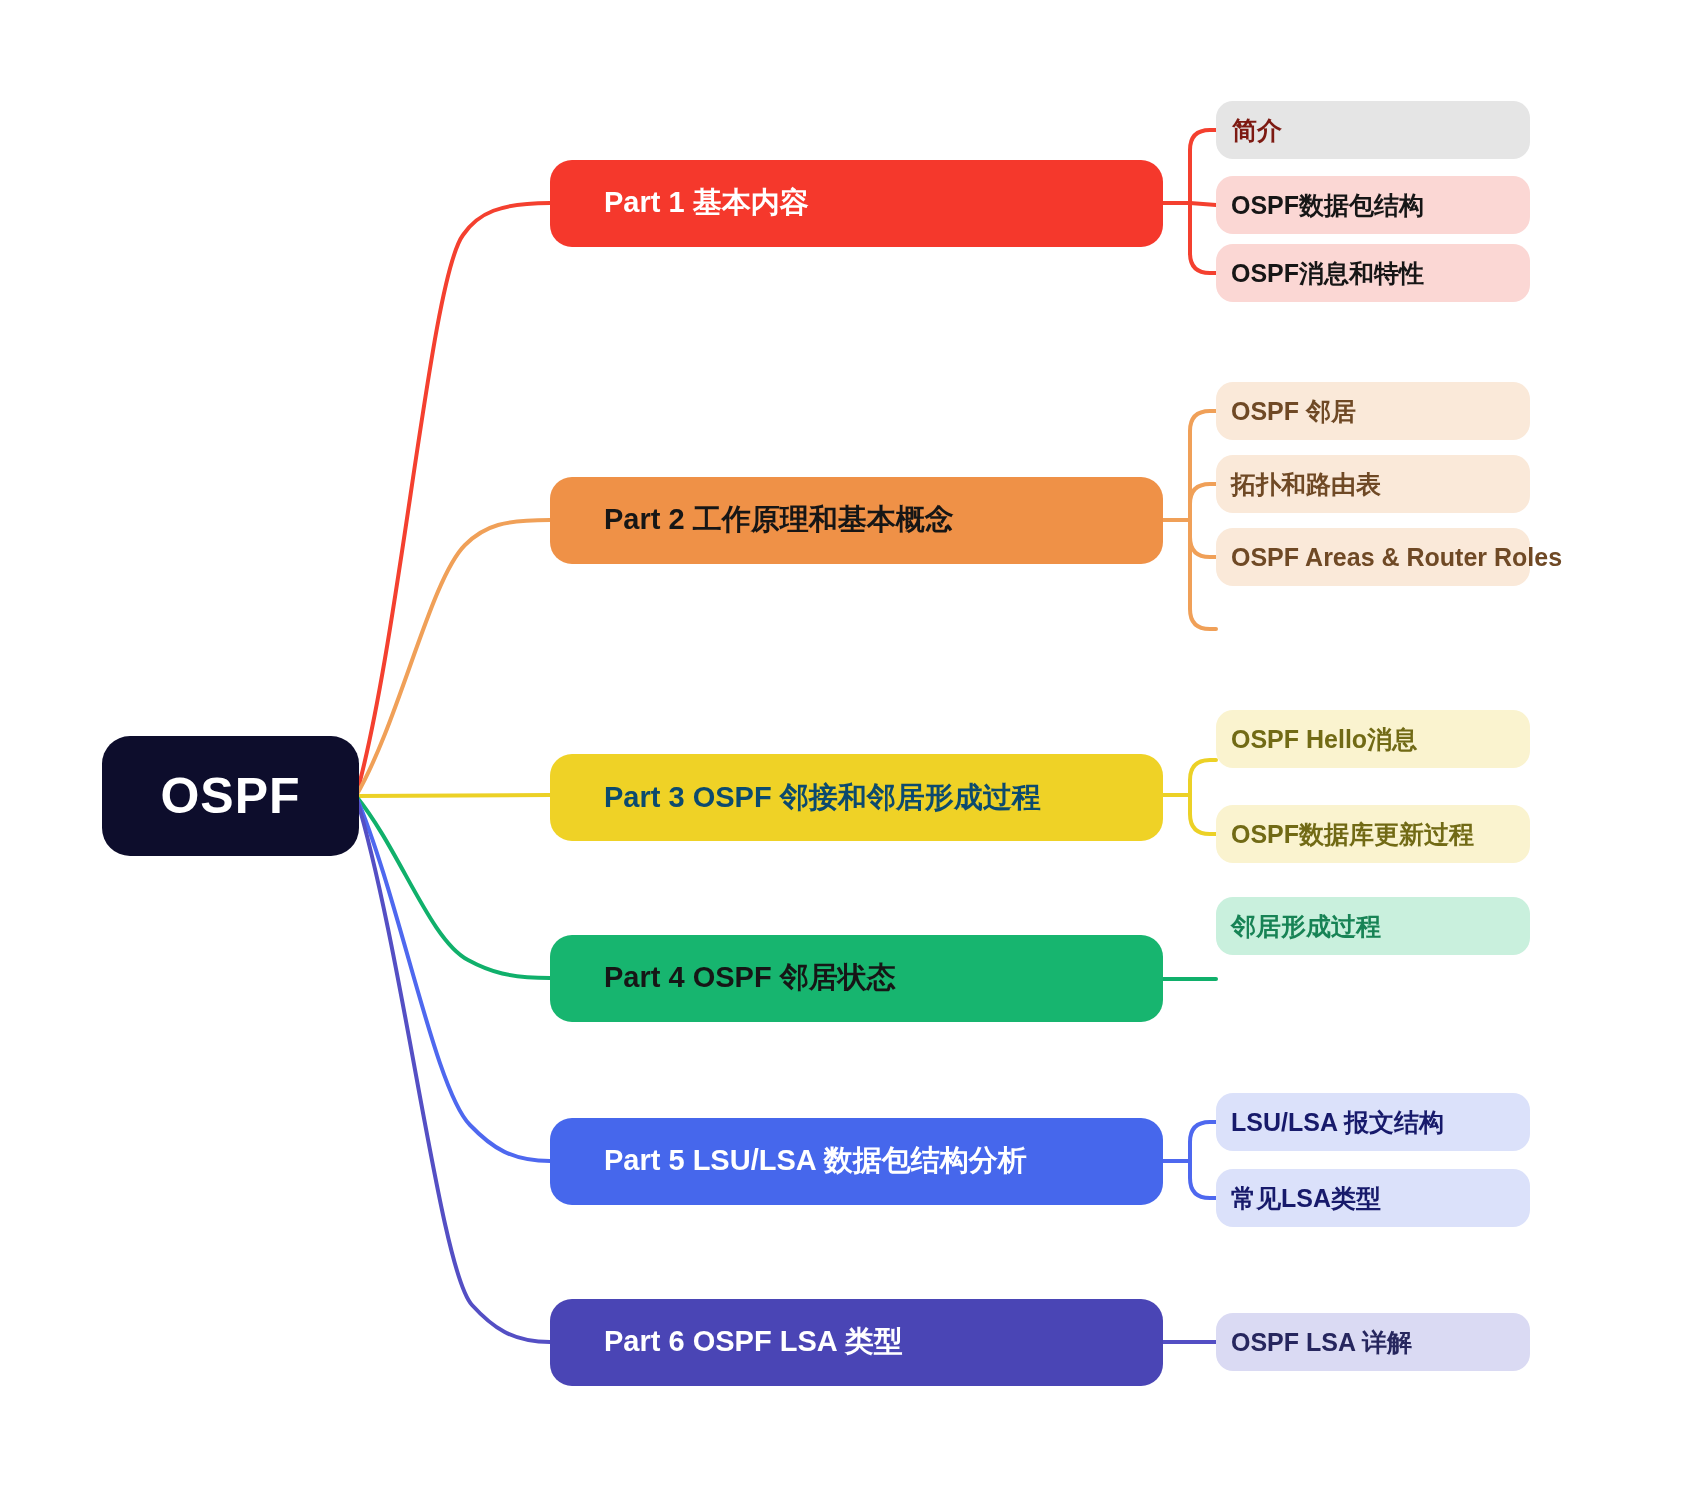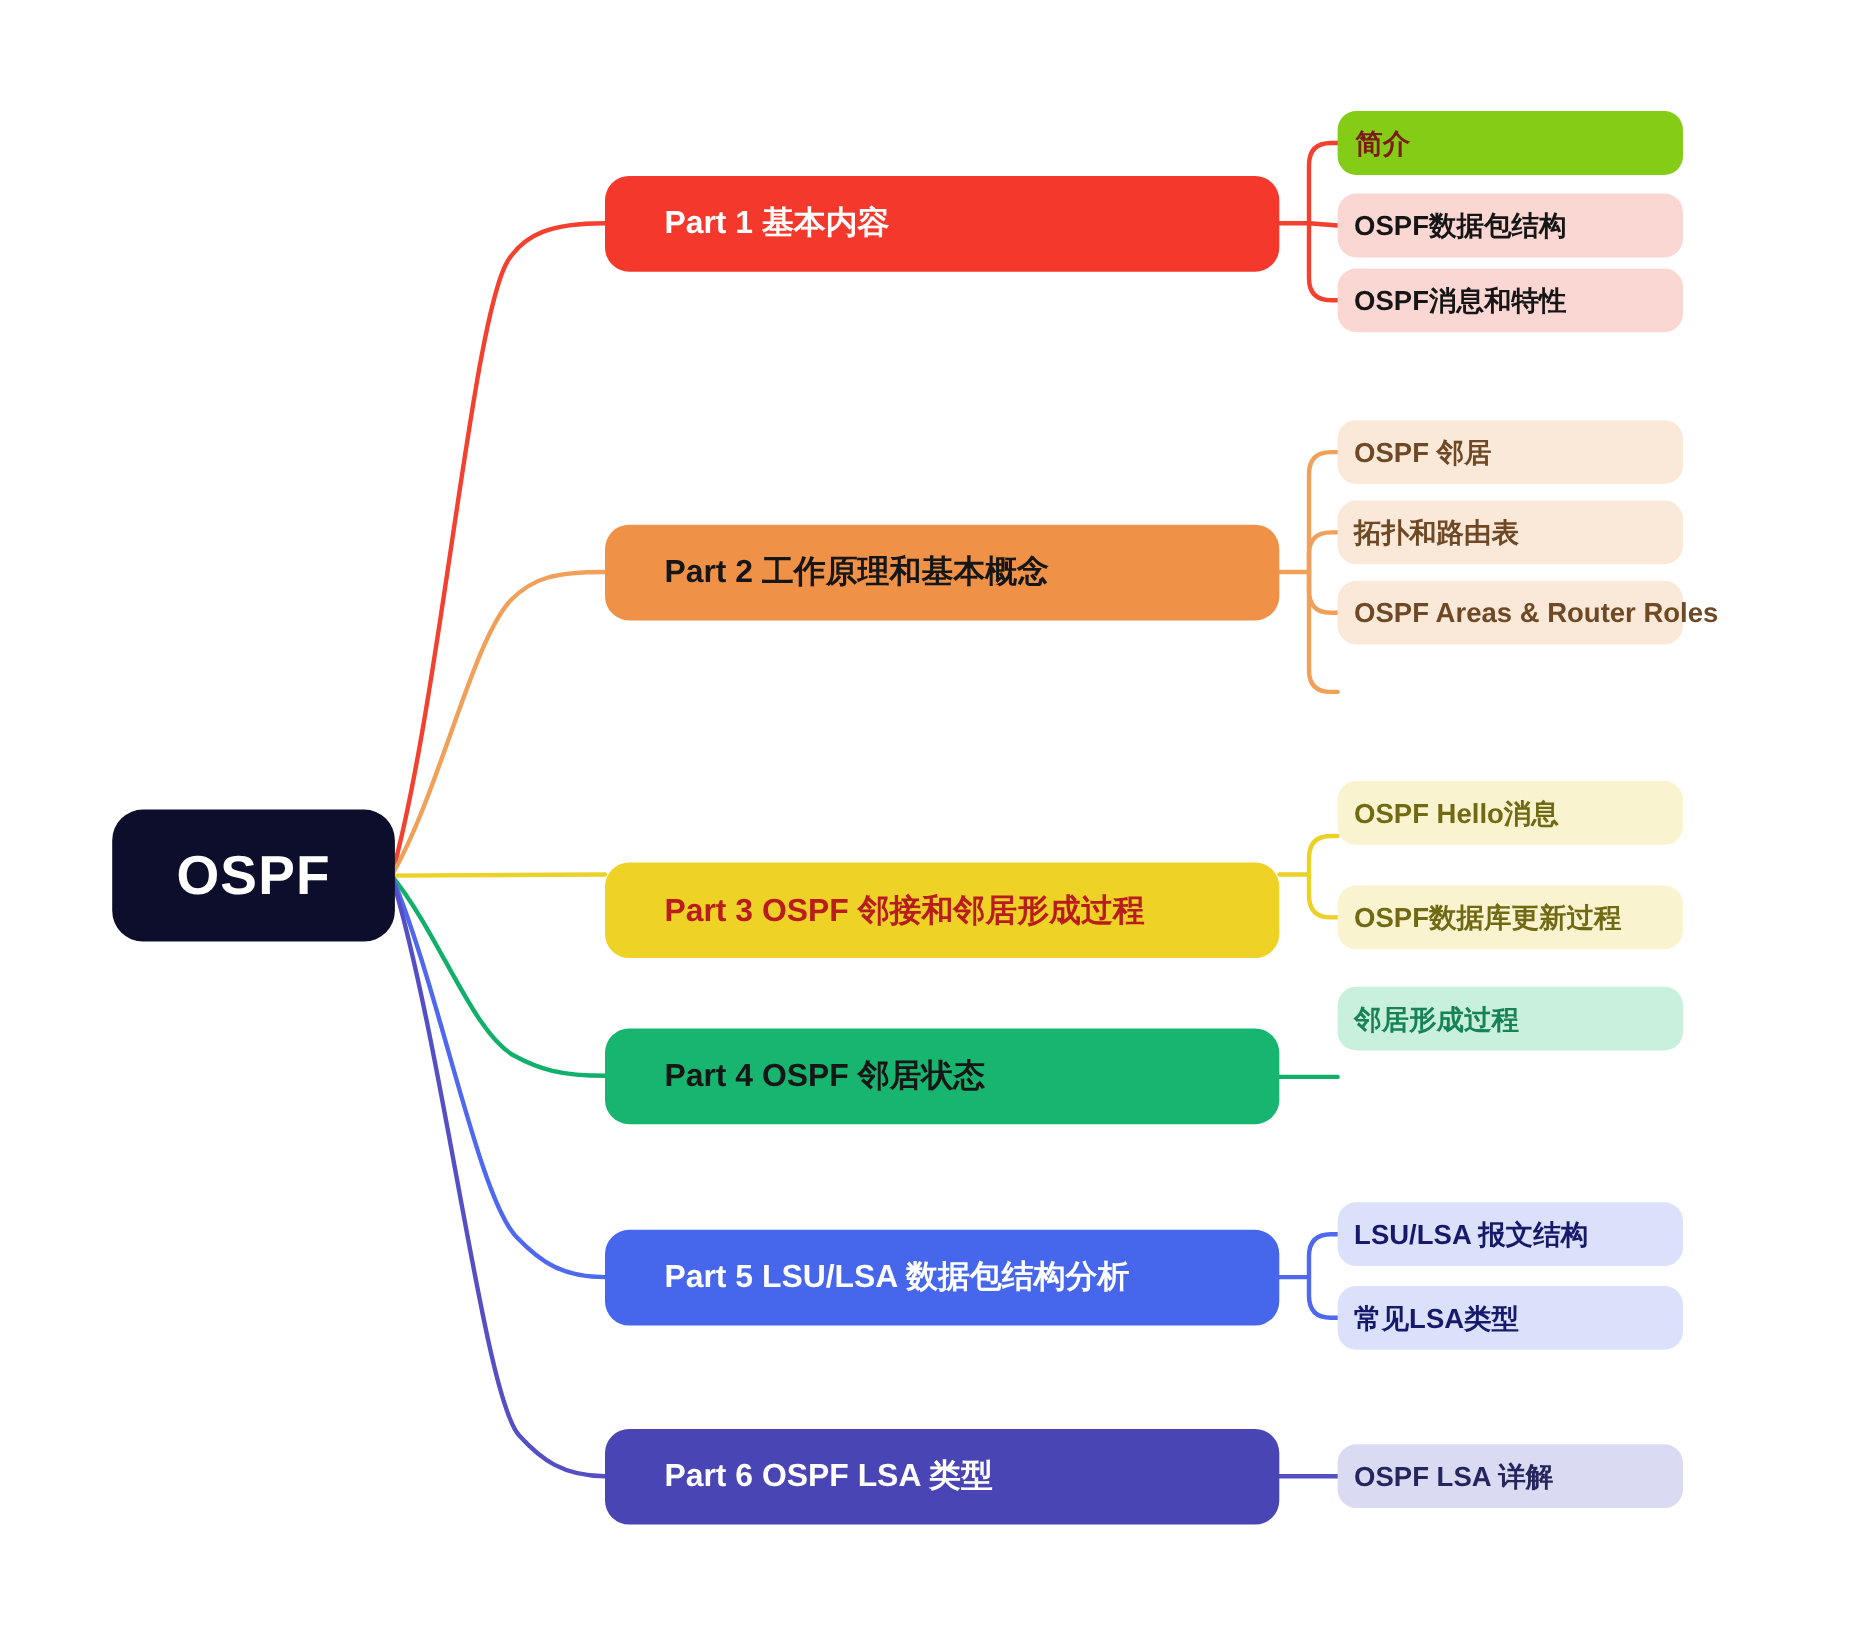--- a/index.html
+++ b/index.html
@@ -76,42 +76,42 @@
       <path d="M 1190 1161 L 1190 1178 Q 1190 1198 1210 1198 L 1216 1198" fill="none" stroke="#4e68ef" stroke-width="4" stroke-linecap="round" stroke-linejoin="round"></path>
       <path d="M 356 796 C 405 960 440 1270 472 1305 C 492 1327 512 1342 550 1342" fill="none" stroke="#544fc4" stroke-width="4" stroke-linecap="round" stroke-linejoin="round"></path>
       <path d="M 1163 1342 L 1216 1342" fill="none" stroke="#544fc4" stroke-width="4" stroke-linecap="round" stroke-linejoin="round"></path>
     </svg>
   <div class="node root-node" id="root-node" style="background: rgb(13, 13, 44); color: rgb(255, 255, 255);">
     <span>OSPF</span>
   </div>
 <div class="node part-node" style="top: 159.5px; background: rgb(245, 56, 44); color: rgb(255, 255, 255);">
       <span>Part 1 基本内容</span>
     </div>
-    <div class="node child-node" style="top: 101px; background: #84cc16; color: rgb(125, 26, 18); padding-left: 16px;">
+    <div class="node child-node" style="top: 101px; background: #e5e5e5; color: rgb(125, 26, 18); padding-left: 16px;">
       <span>简介</span>
     </div>
     <div class="node child-node" style="top: 176px; background: rgb(251, 215, 212); color: rgb(22, 22, 22);">
       <span>OSPF数据包结构</span>
     </div>
     <div class="node child-node" style="top: 244px; background: rgb(251, 215, 212); color: rgb(22, 22, 22);">
       <span>OSPF消息和特性</span>
     </div>
     <div class="node part-node" style="top: 476.5px; background: rgb(239, 145, 71); color: rgb(22, 22, 22);">
       <span>Part 2 工作原理和基本概念</span>
     </div>
     <div class="node child-node" style="top: 382px; background: rgb(250, 233, 217); color: rgb(111, 73, 37);">
       <span>OSPF 邻居</span>
     </div>
     <div class="node child-node" style="top: 455px; background: rgb(250, 233, 217); color: rgb(111, 73, 37);">
       <span>拓扑和路由表</span>
     </div>
     <div class="node child-node" style="top: 528px; background: rgb(250, 233, 217); color: rgb(111, 73, 37);">
       <span>OSPF Areas &amp; Router Roles</span>
     </div>
-    <div class="node part-node" style="top: 784px; background: rgb(239, 210, 38); color: #b91c1c;">
+    <div class="node part-node" style="top: 754px; background: rgb(239, 210, 38); color: #0c4a6e;">
       <span>Part 3 OSPF 邻接和邻居形成过程</span>
     </div>
     <div class="node child-node" style="top: 710px; background: rgb(250, 243, 207); color: rgb(113, 106, 21);">
       <span>OSPF Hello消息</span>
     </div>
     <div class="node child-node" style="top: 805px; background: rgb(250, 243, 207); color: rgb(113, 106, 21);">
       <span>OSPF数据库更新过程</span>
     </div>
     <div class="node part-node" style="top: 934.5px; background: rgb(23, 181, 111); color: rgb(22, 22, 22);">
       <span>Part 4 OSPF 邻居状态</span>

